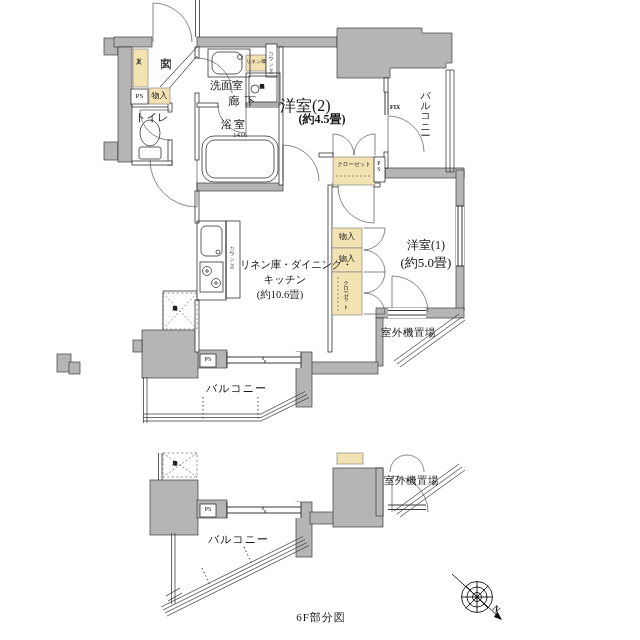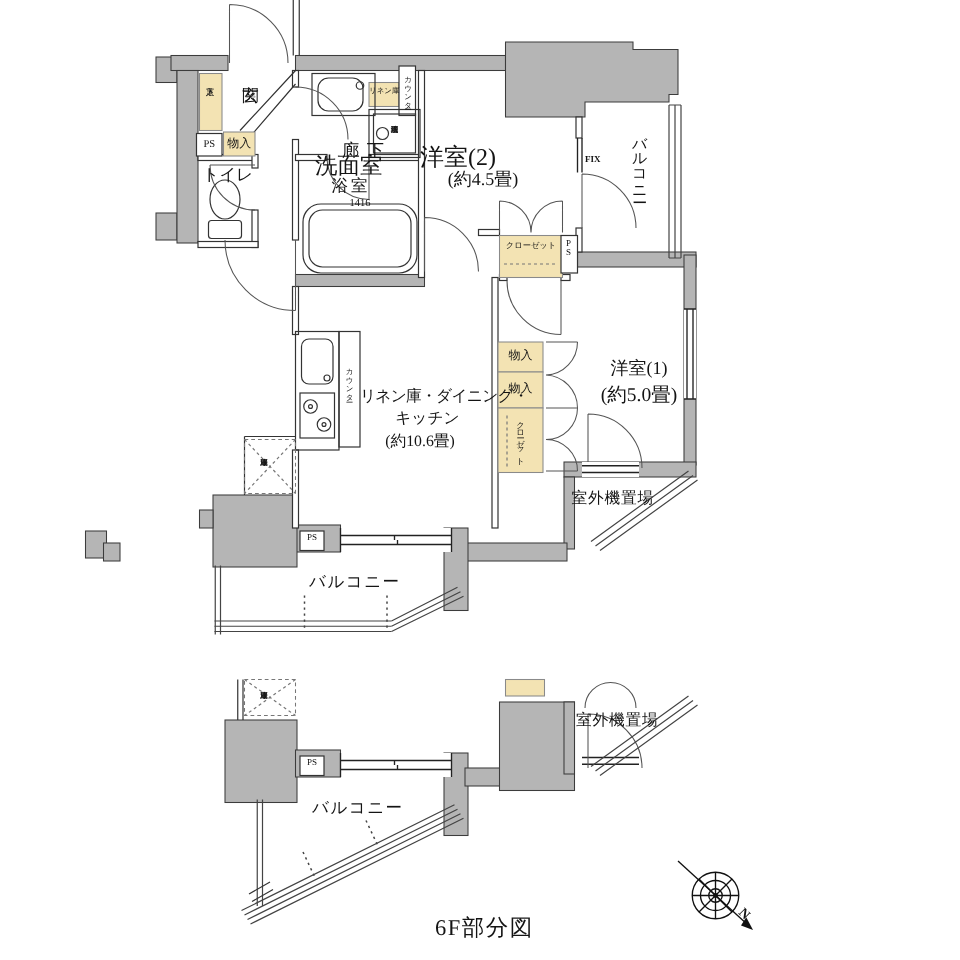--- a/index.html
+++ b/index.html
@@ -194,28 +194,28 @@
     <circle cx="477" cy="597" r="1.6" fill="#111" stroke="none"></circle>
   </g>
 </svg>
 
   <div class="lbl v" style="left:160px;top:48px;font-size:11px;letter-spacing:2px;">玄関</div>
   <div class="lbl v" style="left:136px;top:54px;font-size:5.5px;height:30px;">下足入</div>
   <div class="lbl c" style="left:131px;top:92px;width:17px;font-size:7px;">PS</div>
   <div class="lbl c" style="left:149px;top:91px;width:21px;font-size:8px;">物入</div>
   <div class="lbl" style="left:135px;top:111px;font-size:11px;">トイレ</div>
   <div class="lbl" style="left:184px;top:95px;font-size:11.5px;letter-spacing:5px;margin-left:44px;">廊下</div>
-  <div class="lbl" style="left:210px;top:79px;font-size:15px;margin-top:24px;">洗面室</div>
+  <div class="lbl" style="left:210px;top:79px;font-size:11px;">洗面室</div>
   <div class="lbl c" style="left:246px;top:59px;width:20px;font-size:5px;">リネン庫</div>
   <div class="lbl v" style="left:268px;top:47px;font-size:5px;height:30px;">カウンター</div>
   <div class="lbl v" style="left:258px;top:79px;font-size:5px;height:18px;line-height:1.4;">洗濯機置場</div>
   <div class="lbl" style="left:221px;top:118px;font-size:11px;letter-spacing:2px;">浴室</div>
   <div class="lbl c" style="left:227px;top:131px;width:26px;font-size:7px;font-family:Liberation Serif, serif;">1416</div>
   <div class="lbl c" style="left:280px;top:97px;width:50px;font-size:16px;">洋室(2)</div>
-  <div class="lbl c" style="left:292px;top:113px;width:60px;font-size:12px;">(約4.5畳)</div>
+  <div class="lbl c" style="left:292px;top:113px;width:60px;font-size:12px;font-weight:bold;">(約4.5畳)</div>
   <div class="lbl" style="left:390px;top:104px;font-size:6px;font-weight:bold;">FIX</div>
   <div class="lbl v" style="left:420px;top:84px;font-size:10px;height:58px;">バルコニー</div>
   <div class="lbl c" style="left:335px;top:161px;width:38px;font-size:5.5px;">クローゼット</div>
   <div class="lbl v" style="left:376px;top:160px;font-size:6px;height:18px;">PS</div>
   <div class="lbl c" style="left:398px;top:239px;width:56px;font-size:12px;">洋室(1)</div>
   <div class="lbl c" style="left:395px;top:256px;width:62px;font-size:13px;">(約5.0畳)</div>
   <div class="lbl c" style="left:332px;top:232px;width:30px;font-size:8px;">物入</div>
   <div class="lbl c" style="left:332px;top:254px;width:30px;font-size:8px;">物入</div>
   <div class="lbl v" style="left:343px;top:276px;font-size:5.5px;height:40px;">クローゼット</div>
   <div class="lbl c" style="left:240px;top:259px;width:90px;font-size:10.5px;letter-spacing:-0.5px;">リネン庫・ダイニング・</div>
@@ -225,15 +225,15 @@
   <div class="lbl v" style="left:171px;top:301px;font-size:5px;height:18px;line-height:1.4;">冷蔵庫置場</div>
   <div class="lbl c" style="left:200px;top:356px;width:16px;font-size:6px;">PS</div>
   <div class="lbl" style="left:206px;top:382px;font-size:11px;letter-spacing:1px;">バルコニー</div>
   <div class="lbl" style="left:381px;top:327px;font-size:10.5px;letter-spacing:.5px;">室外機置場</div>
 
   <div class="lbl v" style="left:171px;top:456px;font-size:5px;height:18px;line-height:1.4;">冷蔵庫置場</div>
   <div class="lbl c" style="left:200px;top:506px;width:16px;font-size:6px;">PS</div>
   <div class="lbl" style="left:208px;top:533px;font-size:11px;letter-spacing:1px;">バルコニー</div>
   <div class="lbl" style="left:384px;top:475px;font-size:10.5px;letter-spacing:.5px;">室外機置場</div>
 
-  <div class="lbl c" style="left:290px;top:611px;width:62px;font-size:15px;letter-spacing:1px;">6F部分図</div>
+  <div class="lbl c" style="left:290px;top:611px;width:62px;font-size:11px;letter-spacing:1px;">6F部分図</div>
   <div class="lbl" style="left:493px;top:604px;font-size:9px;font-weight:bold;transform:rotate(45deg);">N</div>
 </div>
 
 </body></html>

